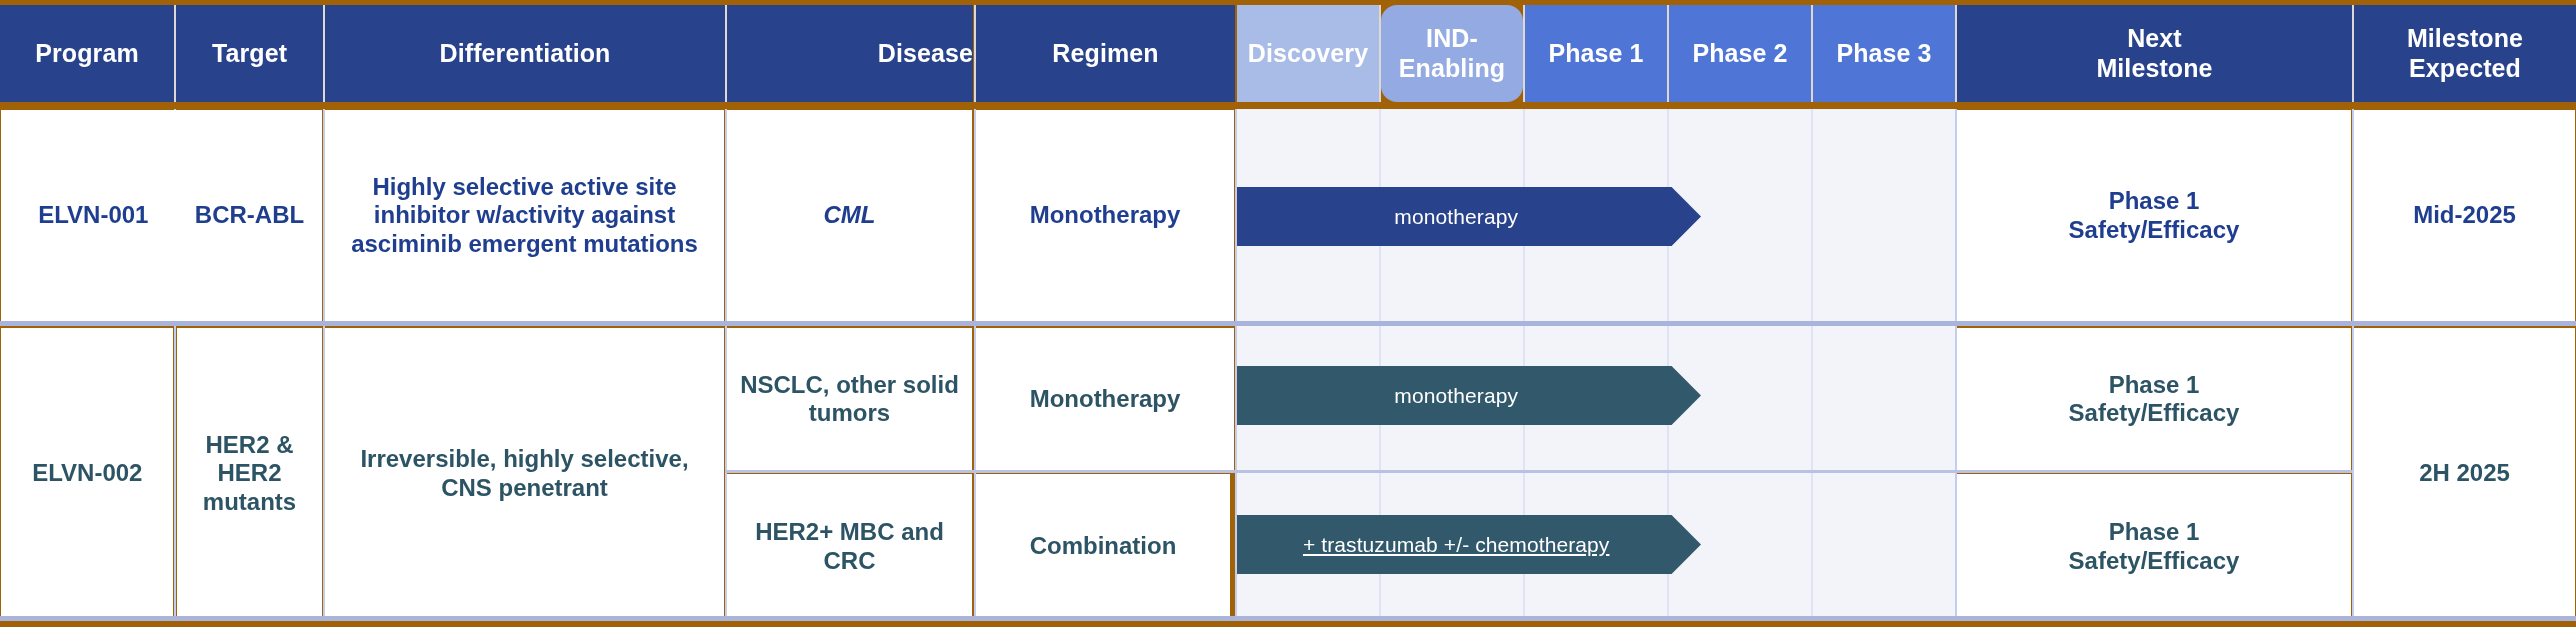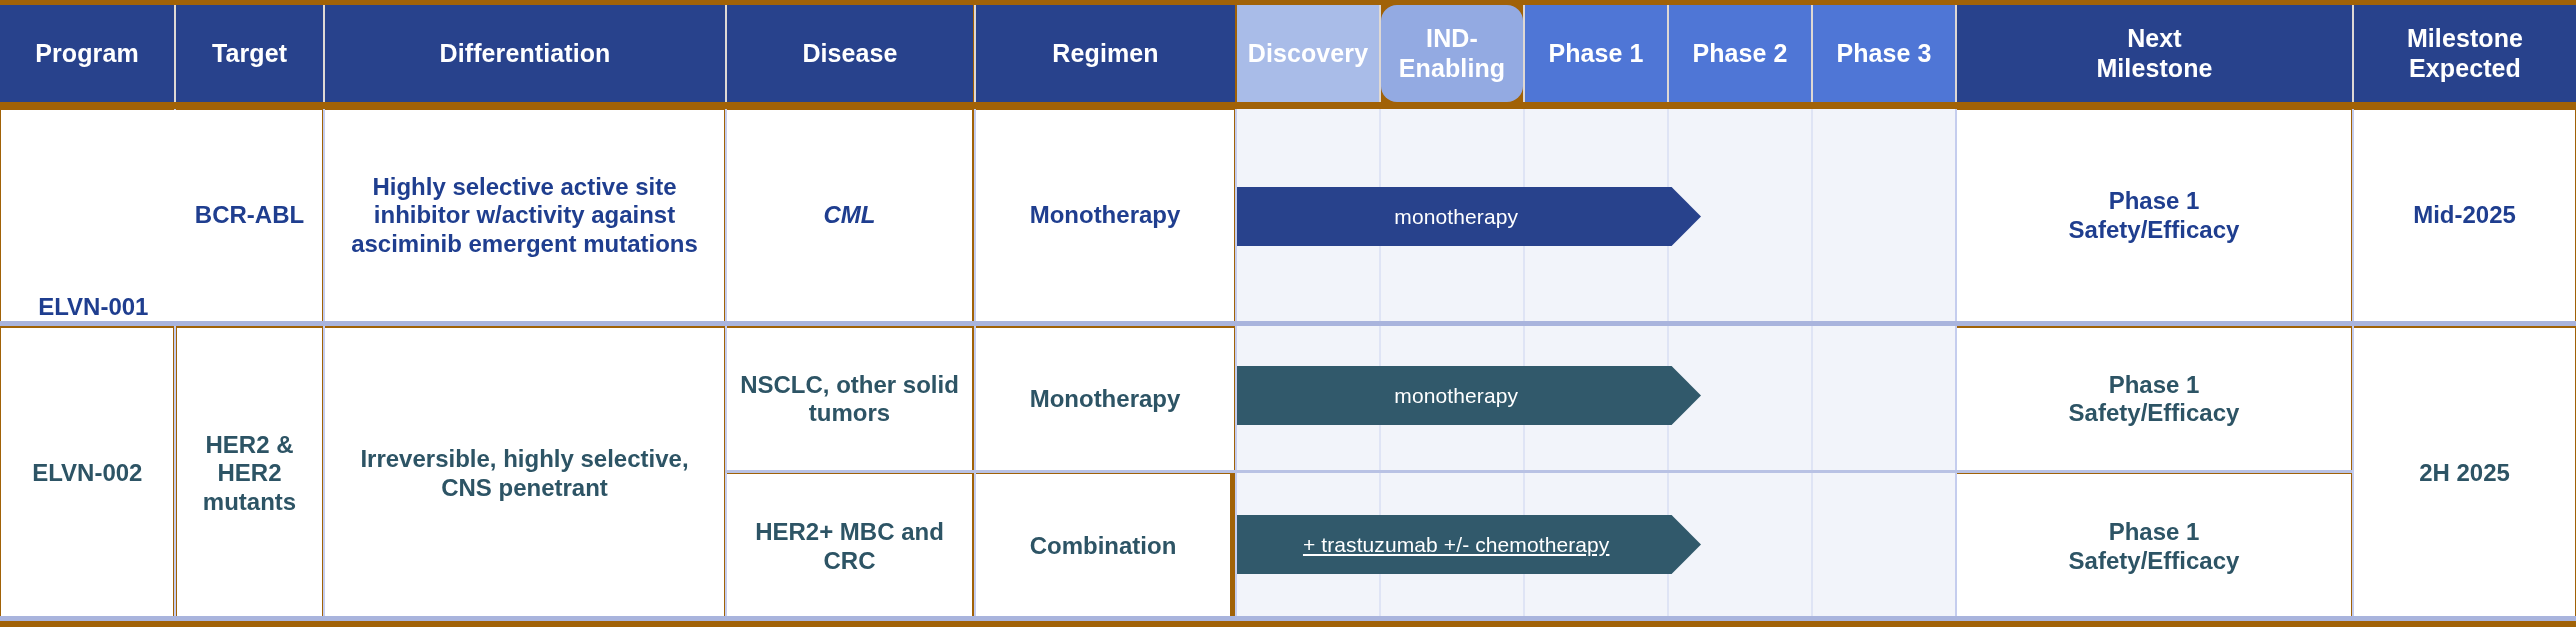--- a/index.html
+++ b/index.html
@@ -127,21 +127,21 @@
     </div>
 
     <div class="cell hdr hdr-dark" style="left:176px;top:5.1px;width:147px;height:97px;">
       <span>Target</span>
     </div>
 
     <div class="cell hdr hdr-dark" style="left:325px;top:5.1px;width:400px;height:97px;">
       <span>Differentiation</span>
     </div>
 
-    <div class="cell hdr hdr-dark" style="left:727px;top:5.1px;width:246px;height:97px;">
+    <div class="cell hdr hdr-dark" style="left:727px;top:5.1px;width:246px;height:97px;justify-content:flex-end;">
       <span>Disease</span>
     </div>
 
     <div class="cell hdr hdr-dark" style="left:976px;top:5.1px;width:259px;height:97px;">
       <span>Regimen</span>
     </div>
 
     <div class="cell hdr hdr-disc" style="left:1237px;top:5.1px;width:142px;height:97px;">
       <span>Discovery</span>
     </div>
@@ -197,21 +197,21 @@
     <div class="vrule" style="left:174px;top:109px;height:510px;"></div>
     <div class="vrule" style="left:323px;top:109px;height:510px;"></div>
     <div class="vrule" style="left:725px;top:109px;height:510px;"></div>
     <div class="vrule" style="left:974px;top:109px;height:510px;"></div>
     <div class="vrule" style="left:1235px;top:109px;height:510px;"></div>
     <div class="vrule" style="left:1955px;top:109px;height:510px;"></div>
     <div class="vrule" style="left:2352px;top:109px;height:510px;"></div>
   </div>
 
   <div class="grid">
-    <div class="cell body-cell txt-navy" style="left:1.3px;top:110px;width:184px;height:211px;align-items:flex-end;">
+    <div class="cell body-cell txt-navy" style="left:1.3px;top:110px;width:184px;height:211px;">
       <span>ELVN-001</span>
     </div>
 
     <div class="cell body-cell txt-navy" style="left:177px;top:110px;width:145px;height:211px;">
       <span>BCR-ABL</span>
     </div>
 
     <div class="cell body-cell txt-navy" style="left:325px;top:110px;width:399px;height:211px;">
       <span>Highly selective active site inhibitor w/activity against asciminib emergent mutations</span>
     </div>

